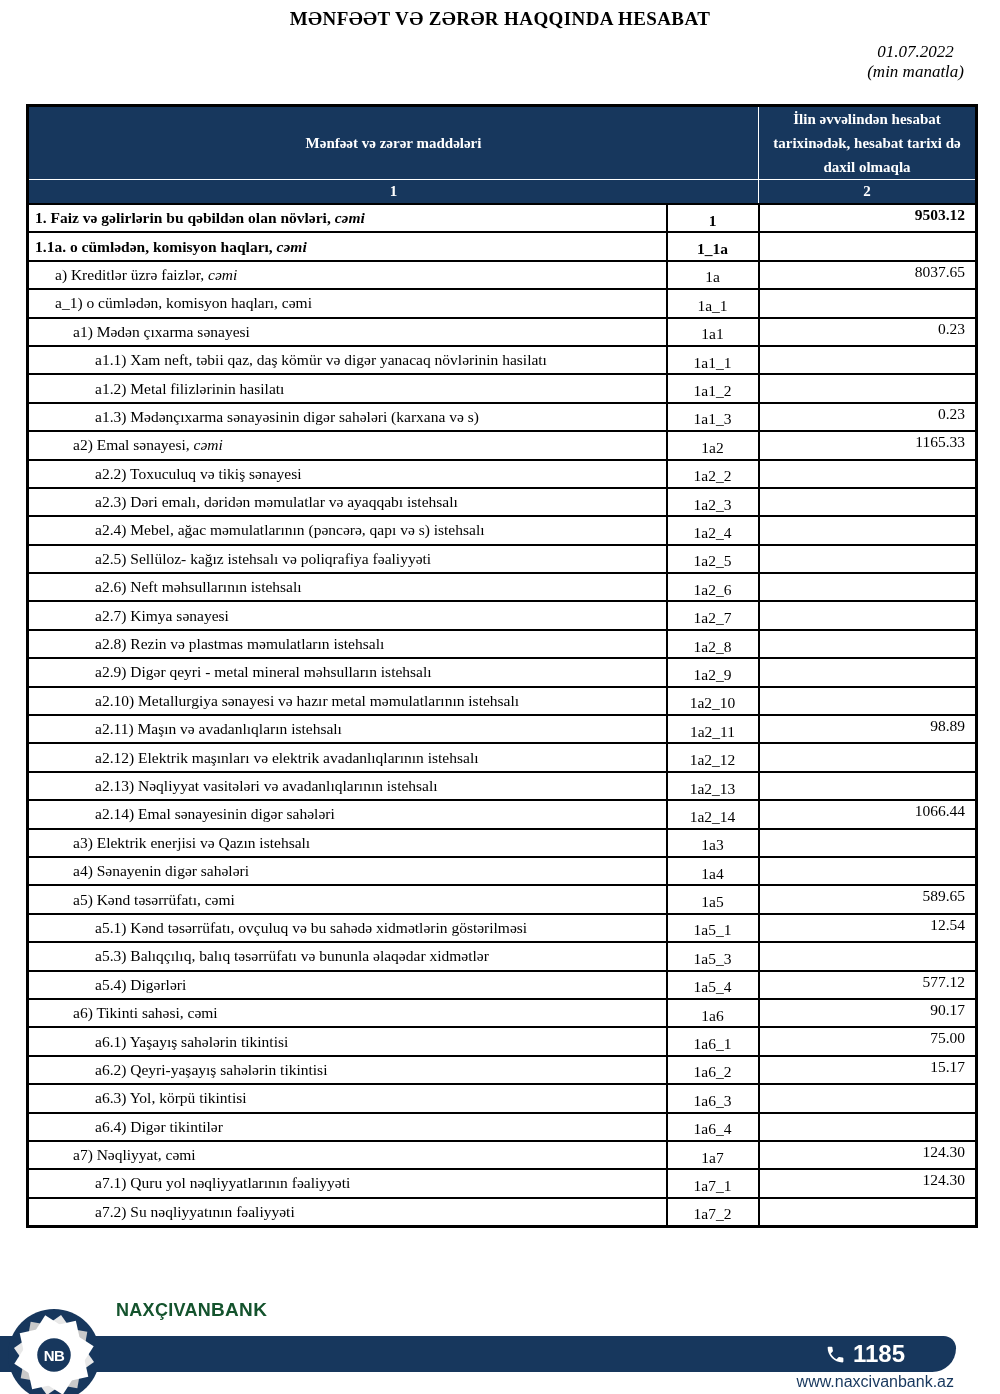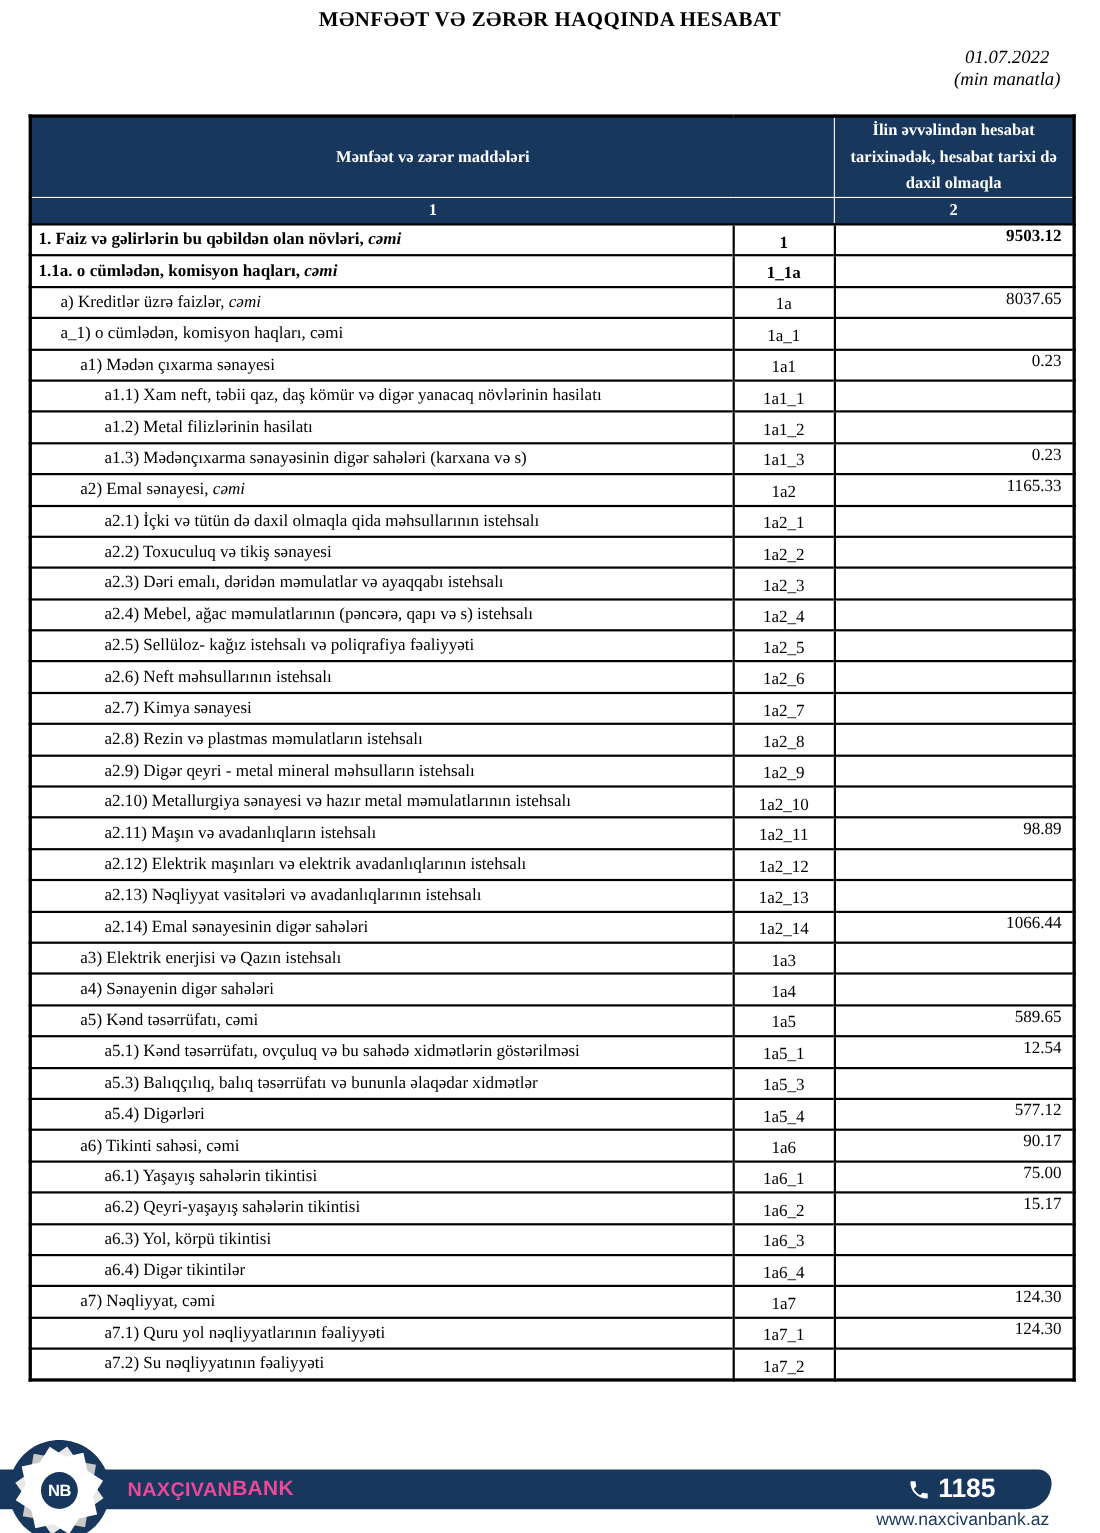--- a/index.html
+++ b/index.html
@@ -48,22 +48,22 @@
   }
   .logo { position:absolute; left:8px; top:1309px; width:92px; height:92px; }
   .logo svg { display:block; width:92px; height:92px; }
   .logo .monogram {
     position:absolute; left:0; top:0; width:92px; height:92px;
     display:flex; align-items:center; justify-content:center;
     color:#fff; font-family:"Liberation Sans", sans-serif;
     font-weight:bold; font-size:15px; letter-spacing:-.5px;
   }
   .bank-name {
-    position:absolute; left:116px; top:1336px; height:36px;
-    display:flex; align-items:center; color:#ec4899;
+    position:absolute; left:116px; top:1292px; height:36px;
+    display:flex; align-items:center; color:#14532d;
     font-family:"Liberation Sans", sans-serif; letter-spacing:.3px;
   }
   .bank-name .bn1 { font-size:18px; font-weight:600; }
   .bank-name .bn2 { font-size:19px; font-weight:800; }
   .phone {
     position:absolute; top:1336px; right:95px; height:36px;
     display:flex; align-items:center; gap:7px; color:#fff;
   }
   .phone svg { width:21px; height:21px; fill:#fff; }
   .phone .phone-number {
@@ -143,25 +143,20 @@
             <td class="c-label ind3"><span>a1.3) Mədənçıxarma sənayəsinin digər sahələri (karxana və s)</span></td>
             <td class="c-code">1a1_3</td>
             <td class="c-value">0.23</td>
           </tr>
           <tr>
             <td class="c-label ind2"><span>a2) Emal sənayesi, </span><em>cəmi</em></td>
             <td class="c-code">1a2</td>
             <td class="c-value">1165.33</td>
           </tr>
           <tr>
-            <td class="c-label ind3"><span>a2.1) İçki və tütün də daxil olmaqla qida məhsullarının istehsalı</span></td>
-            <td class="c-code">1a2_1</td>
-            <td class="c-value"></td>
-          </tr>
-          <tr>
             <td class="c-label ind3"><span>a2.2) Toxuculuq və tikiş sənayesi</span></td>
             <td class="c-code">1a2_2</td>
             <td class="c-value"></td>
           </tr>
           <tr>
             <td class="c-label ind3"><span>a2.3) Dəri emalı, dəridən məmulatlar və ayaqqabı istehsalı</span></td>
             <td class="c-code">1a2_3</td>
             <td class="c-value"></td>
           </tr>
           <tr>

